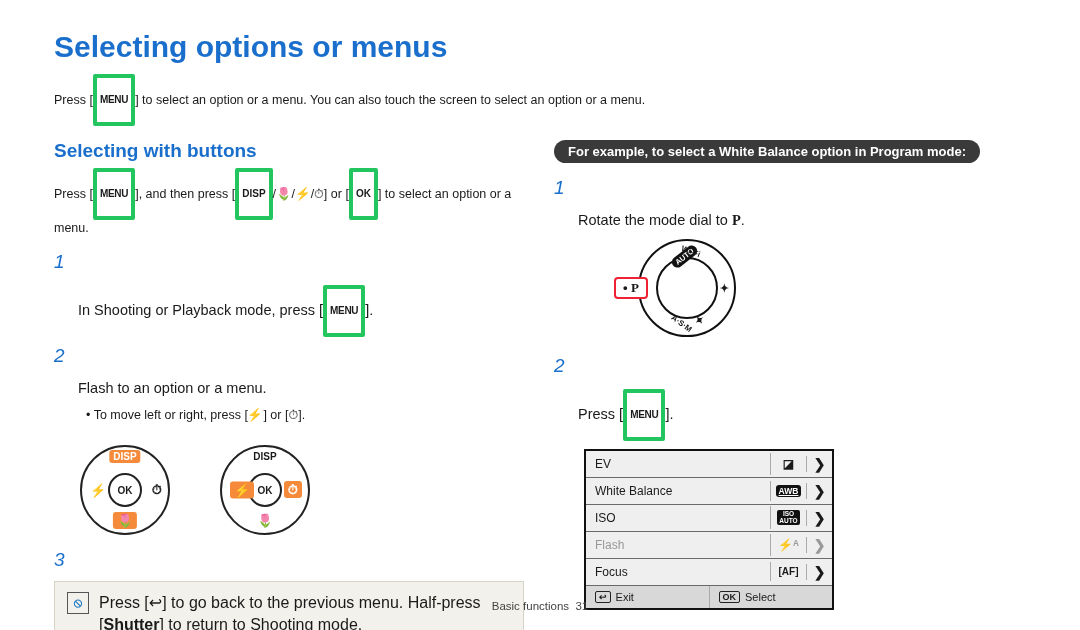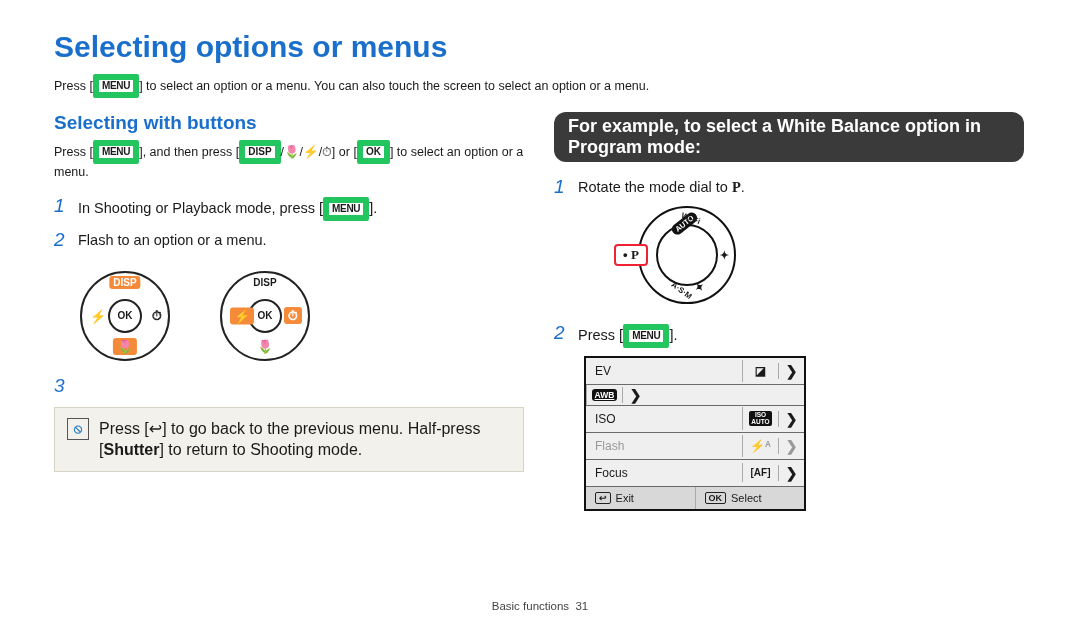--- a/index.html
+++ b/index.html
@@ -53,33 +53,34 @@
     font-size: 19px;
     font-weight: 500;
     width: 24px;
     flex-shrink: 0;
     line-height: 1.15;
   }
   .step-text {
     font-size: 14.5px;
     line-height: 1.35;
     padding-top: 2px;
+    margin-top: 32px;
   }
   .bullets {
     font-size: 12.5px;
     padding-left: 32px;
     line-height: 1.5;
     margin-bottom: 8px;
   }
   .bullets .bul::before { content: "• "; }
   .btn-label {
     display: inline-block;
-    border: 6px solid #22c55e;
+    border: 4px solid #22c55e;
     border-radius: 2px;
-    padding: 0 3px;
+    padding: 16px 3px;
     font-size: 10px;
     font-weight: 700;
     vertical-align: 1px;
     line-height: 1.2;
   }
   .btn-menu { font-size: 10px; letter-spacing: -0.3px; }
   .note-box {
     display: flex;
     align-items: flex-start;
     background: #f3f1eb;
@@ -142,21 +143,21 @@
     background: #f58b3a;
     color: #fff;
     border-radius: 3px;
     padding: 1px 4px;
   }
 
   
   .example-bar {
     background: #3a3a3a;
     color: #fff;
-    font-size: 18px;
+    font-size: 13px;
     font-weight: 600;
     border-radius: 12px;
     padding: 4px 14px;
     display: inline-block;
     margin-bottom: 14px;
   }
 
   .mode-dial {
     width: 98px; height: 98px;
     border-radius: 50%;
@@ -203,21 +204,21 @@
     transform: rotate(-38deg);
     font-size: 7.5px;
   }
   .mode-dial .wifi { top: 6px; right: 34px; transform: rotate(20deg); }
   .mode-dial .asm { bottom: 7px; left: 30px; transform: rotate(36deg); }
   .mode-dial .d1 { bottom: 8px; right: 30px; transform: rotate(-38deg); font-size: 11px; }
   .mode-dial .d2 { right: 5px; top: 50%; transform: translateY(-50%); font-size: 11px; }
 
   
   .menu-shot {
-    width: 222px;
+    width: 250px;
     border: 2px solid #111;
     margin-left: 30px;
     margin-top: 2px;
     font-size: 12px;
   }
   .menu-row {
     display: flex;
     align-items: center;
     border-bottom: 1px solid #6a6a6a;
     background: #efefef;
@@ -305,20 +306,21 @@
           <span>In Shooting or Playback mode, press [</span><span class="btn-label btn-menu">MENU</span><span>].</span>
         </div>
       </div>
 
       <div class="step">
         <div class="step-num">2</div>
         <div class="step-text">Flash to an option or a menu.</div>
       </div>
 
       <div class="bullets">
+        <div class="bul">To move left or right, press [⚡] or [⏱].</div>
       </div>
 
       <div class="dpad-row">
         <div class="dpad">
           <div class="lbl top"><span class="hl">DISP</span></div>
           <div class="lbl left">⚡</div>
           <div class="lbl right">⏱</div>
           <div class="lbl bottom"><span class="hl">🌷</span></div>
           <div class="center">OK</div>
         </div>
@@ -373,20 +375,21 @@
         </div>
       </div>
 
       <div class="menu-shot">
         <div class="menu-row">
           <div class="menu-cell-label">EV</div>
           <div class="menu-cell-icon">◪</div>
           <div class="menu-cell-chev">❯</div>
         </div>
         <div class="menu-row">
+          <div class="menu-cell-label">White Balance</div>
           <div class="menu-cell-icon">
               <span class="dark" style="background:#111;color:#fff;font-size:8.5px;padding:1px 3px;border-radius:3px;text-decoration:underline;">AWB</span>
             </div>
           <div class="menu-cell-chev">❯</div>
         </div>
         <div class="menu-row">
           <div class="menu-cell-label">ISO</div>
           <div class="menu-cell-icon">
               <span style="background:#111;color:#fff;font-size:6.5px;line-height:1;padding:1px 2px;border-radius:2px;white-space:pre;text-align:center;display:inline-block;">ISO
 AUTO</span>

